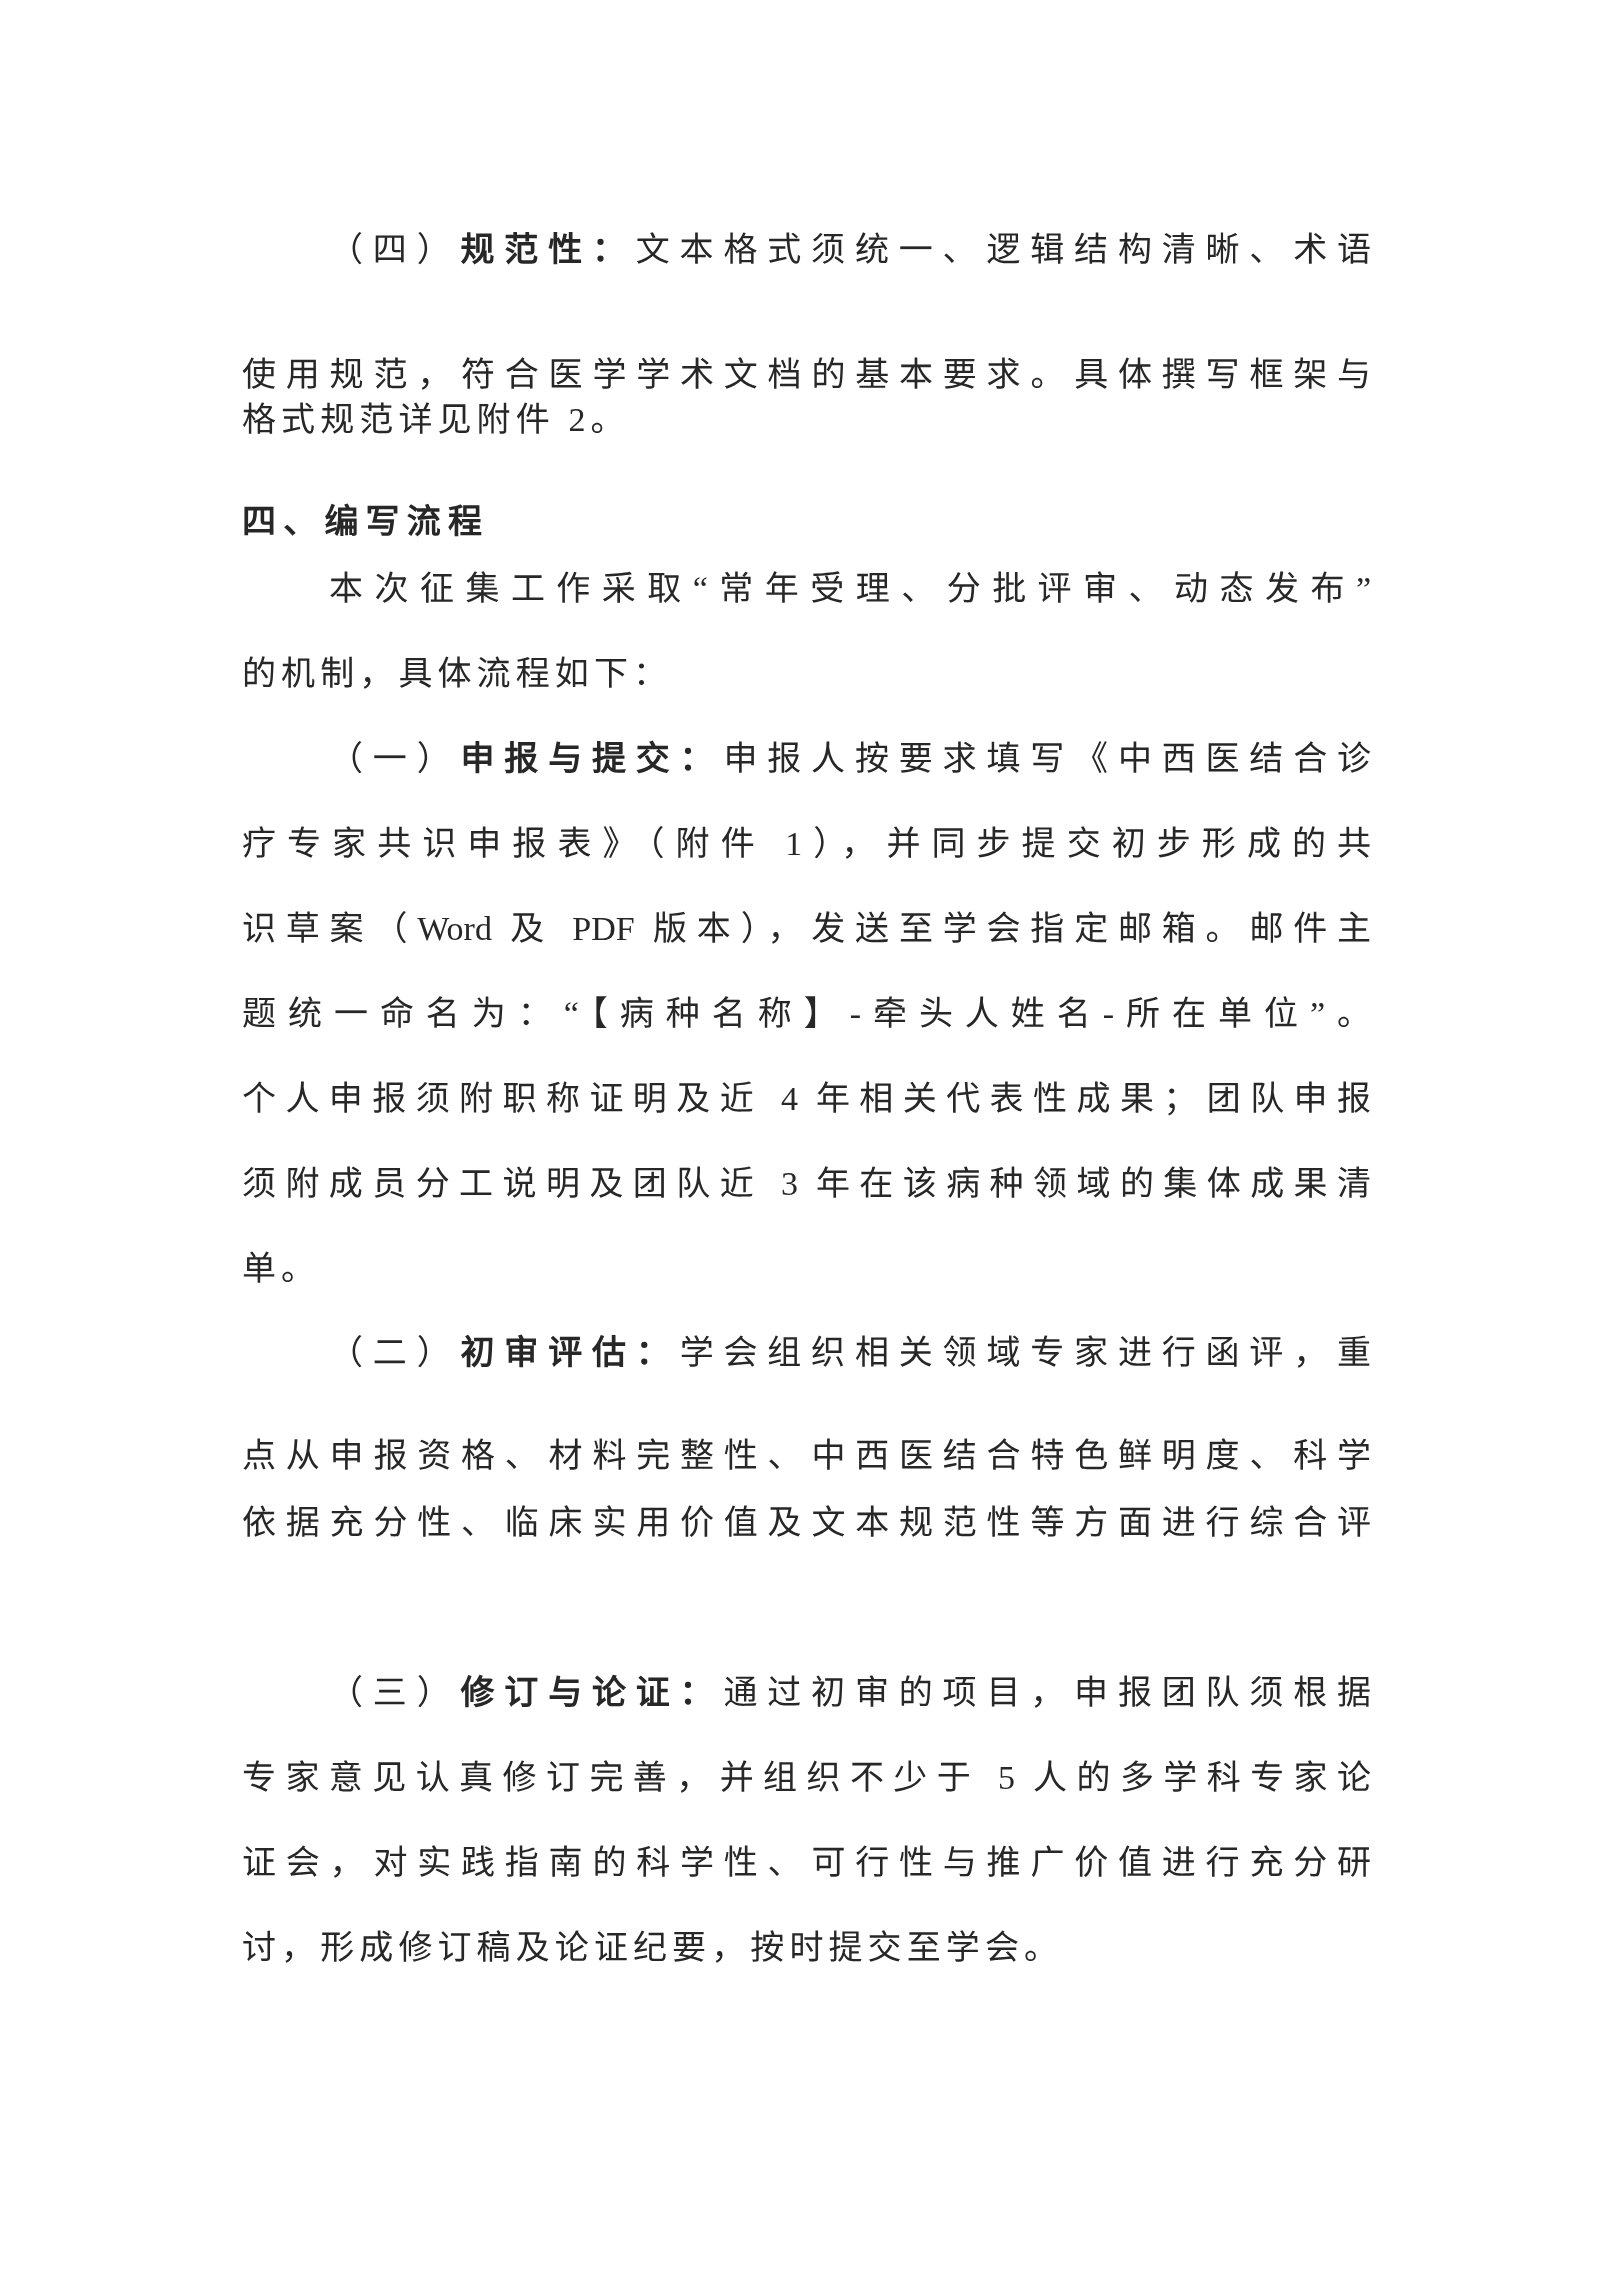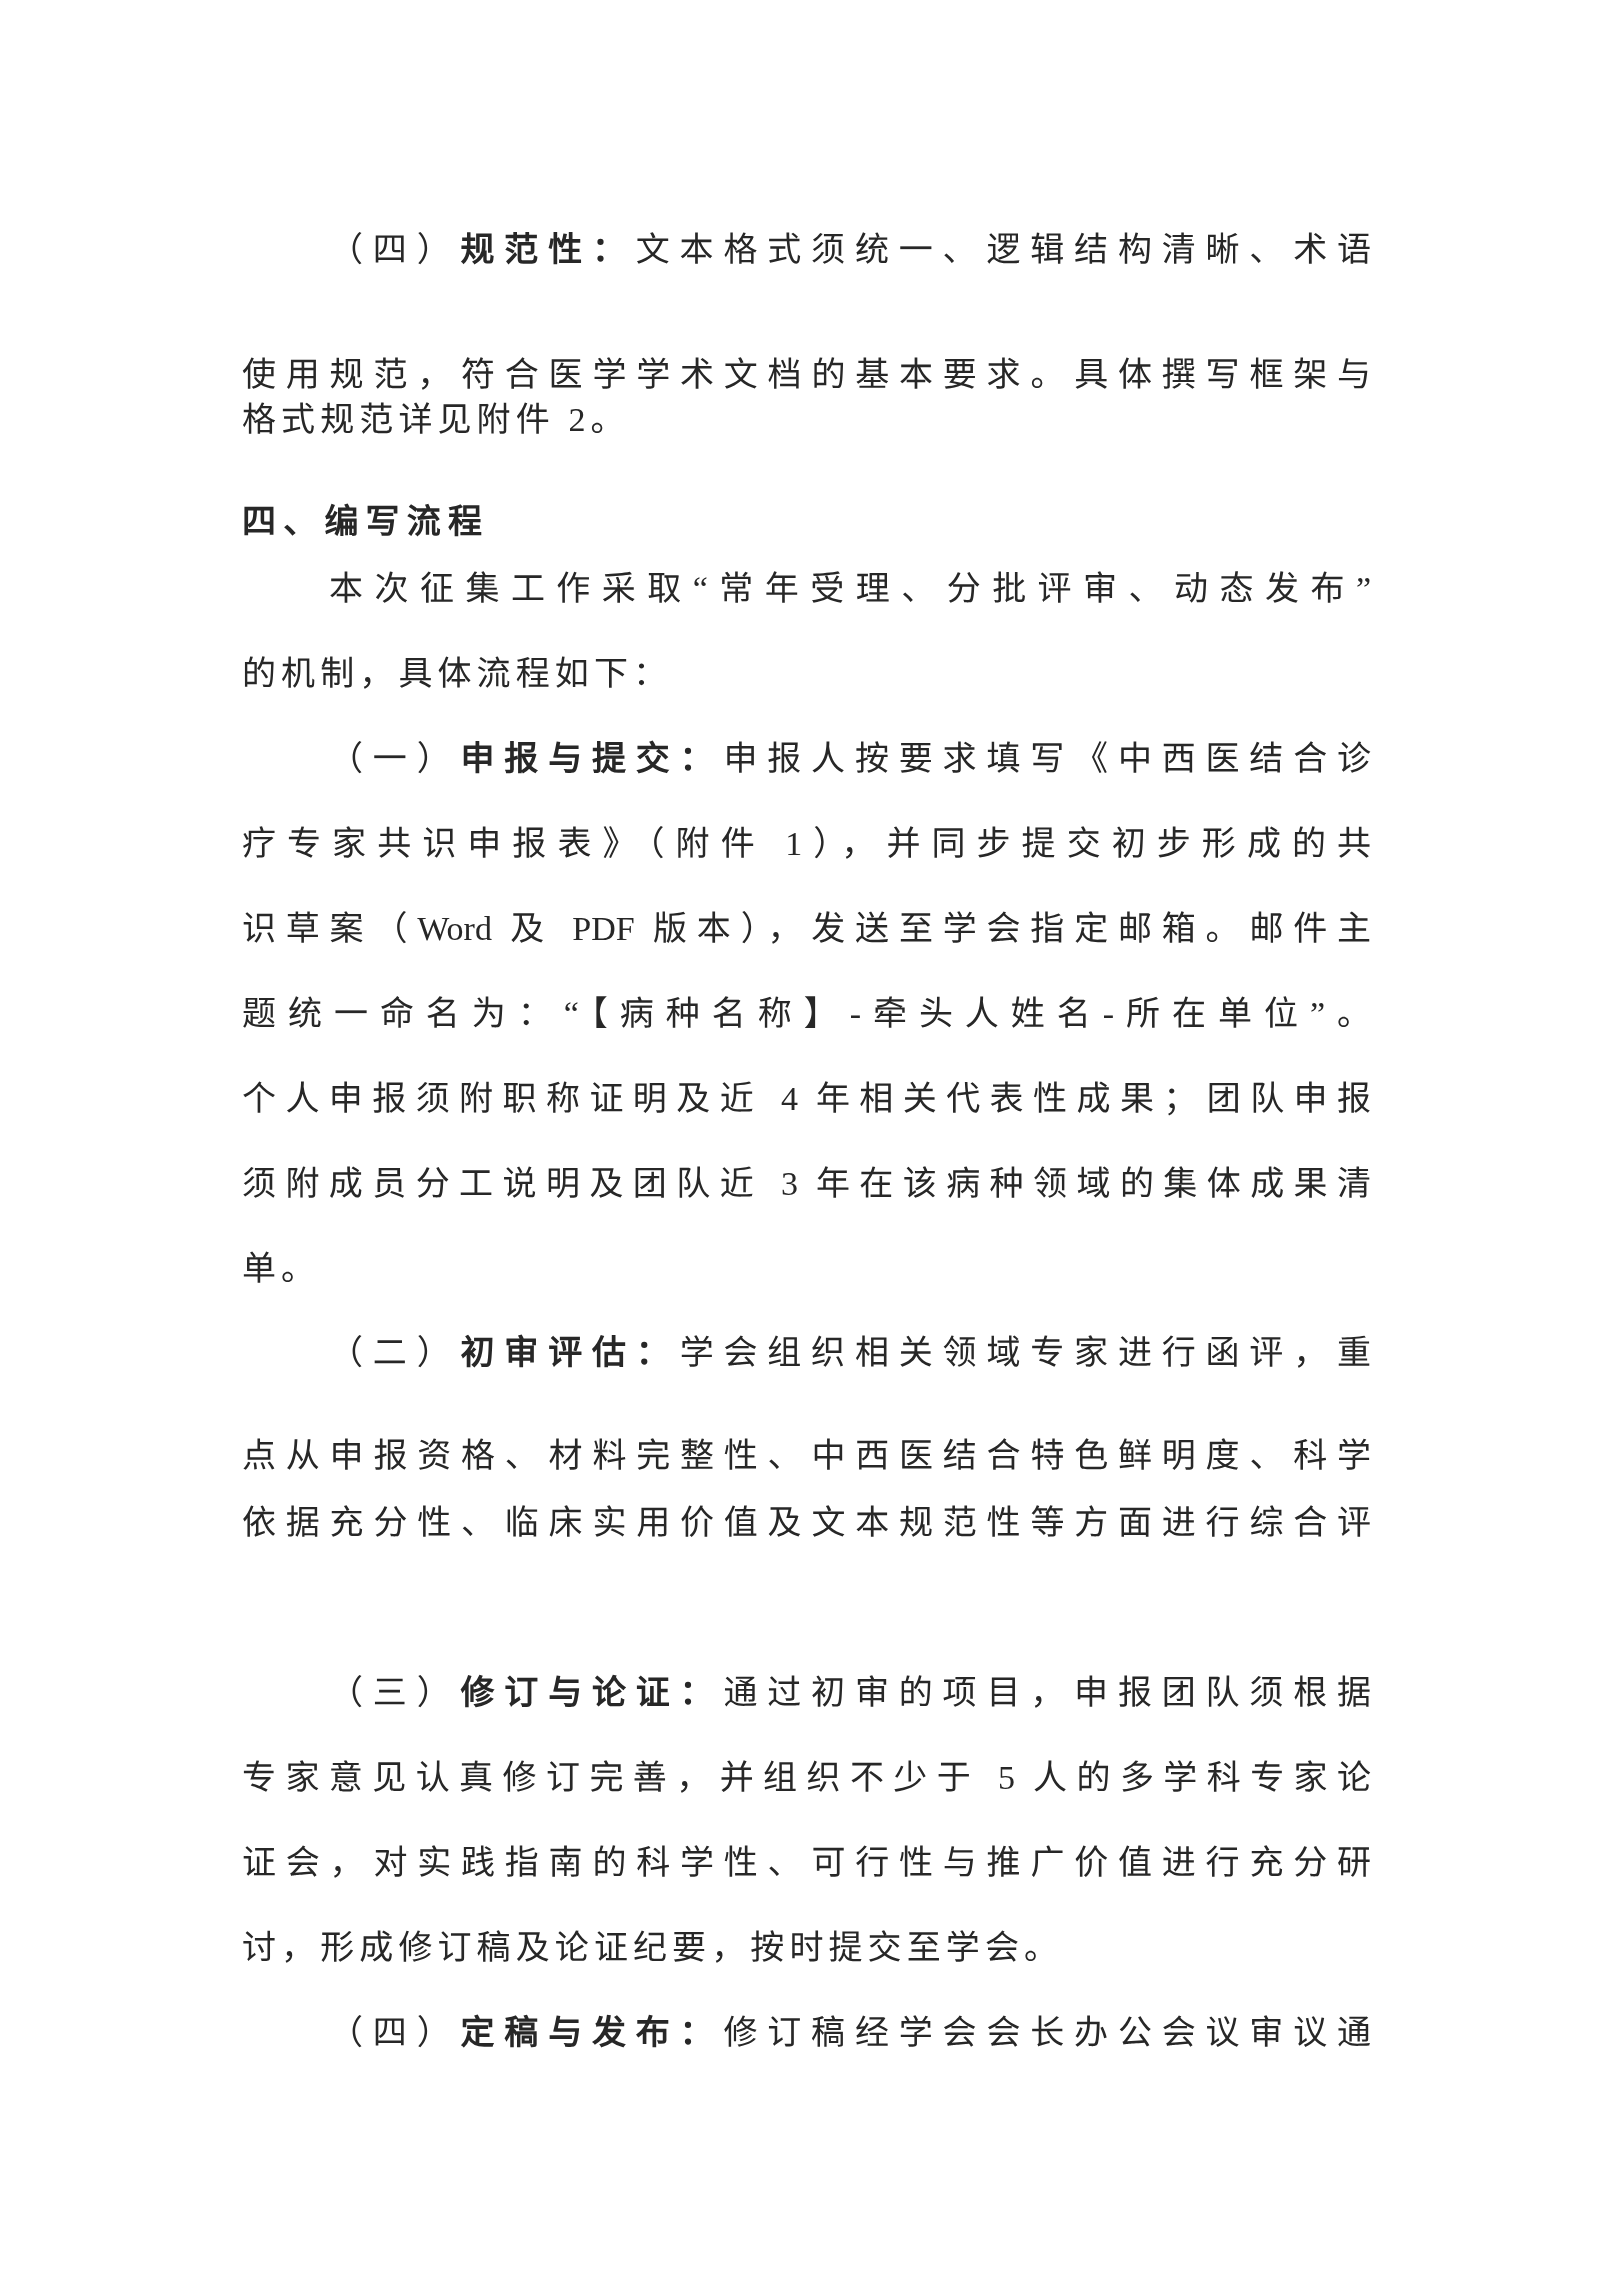--- a/index.html
+++ b/index.html
@@ -72,16 +72,15 @@
       <div class="line justify" style="top: 1072px;"><span>个人申报须附职称证明及近 4 年相关代表性成果；团队申报</span></div>
       <div class="line justify" style="top: 1157px;"><span>须附成员分工说明及团队近 3 年在该病种领域的集体成果清</span></div>
       <div class="line" style="top: 1242px;"><span>单。</span></div>
       <div class="line justify indent" style="top: 1326px;"><span>（二）</span><span class="bold">初审评估：</span><span>学会组织相关领域专家进行函评，重</span></div>
       <div class="line justify" style="top: 1411px; margin-top: 18px;"><span>点从申报资格、材料完整性、中西医结合特色鲜明度、科学</span></div>
       <div class="line justify" style="top: 1496px;"><span>依据充分性、临床实用价值及文本规范性等方面进行综合评</span></div>
       <div class="line justify indent" style="top: 1666px;"><span>（三）</span><span class="bold">修订与论证：</span><span>通过初审的项目，申报团队须根据</span></div>
       <div class="line justify" style="top: 1751px;"><span>专家意见认真修订完善，并组织不少于 5 人的多学科专家论</span></div>
       <div class="line justify" style="top: 1836px;"><span>证会，对实践指南的科学性、可行性与推广价值进行充分研</span></div>
       <div class="line" style="top: 1921px;"><span>讨，形成修订稿及论证纪要，按时提交至学会。</span></div>
-      <div class="line justify indent" style="top: 2006px;"><span>（四）</span><span class="bold">定稿与发布：</span><span>修订稿经学会会长办公会议审议通</span></div>
     </div>
 </div>
 
 
 </body></html>

